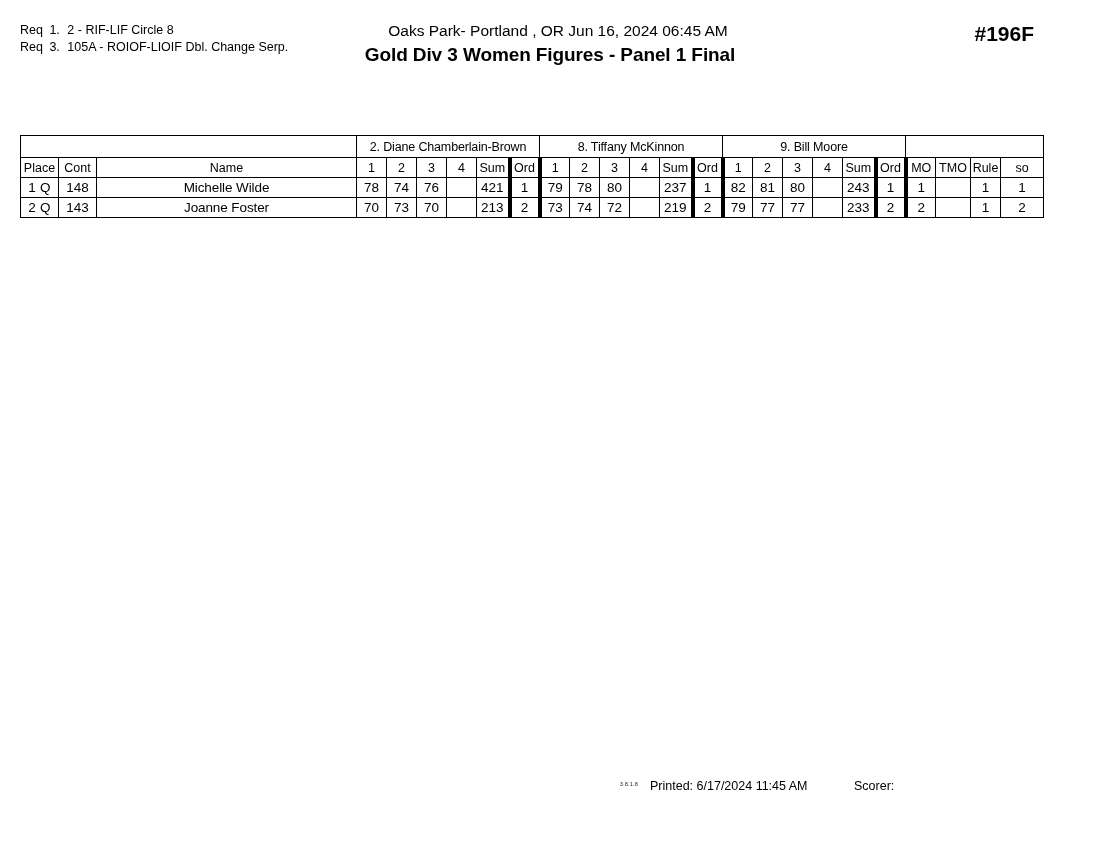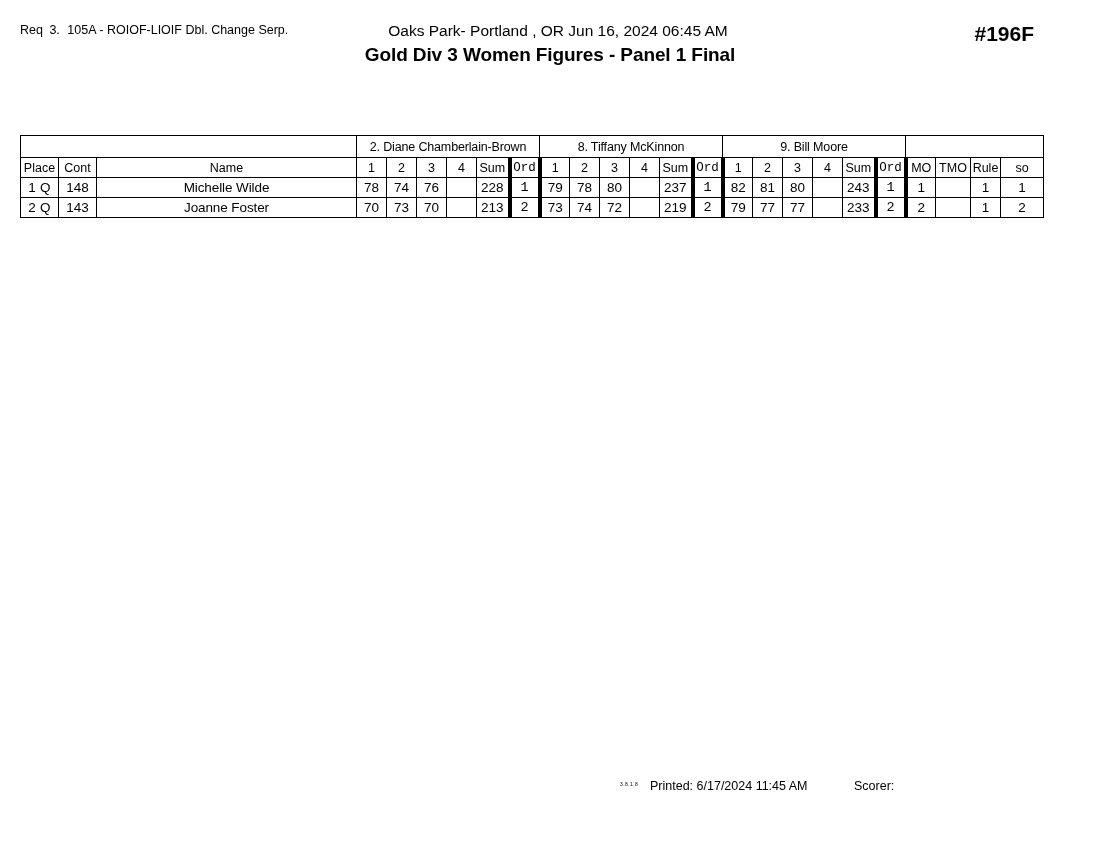--- a/index.html
+++ b/index.html
@@ -120,21 +120,21 @@
   td.h-so    { width: 43px; }
 
   
   tr.data-row td { height: 20px; font-size: 13.5px; }
   td.c-place { font-weight: bold; font-size: 14px; letter-spacing: 0.3px; }
   td.c-cont  { font-weight: bold; font-size: 14px; }
   td.c-name  { text-align: left; padding-left: 6px; font-weight: bold; font-size: 14px; letter-spacing: -0.1px; }
   td.c-ord   { font-weight: bold; font-size: 14px; }
 
   
-  .thick-l { border-left: 4px solid #000 !important; font-family: Liberation Mono, monospace; }
+  .thick-l { border-left: 4px solid #000 !important; }
   .thick-r { border-right: 4px solid #000 !important; }
 
   
   table.score { border: 1px solid #000; }
 
   
   #footer {
     position: absolute;
     left: 0;
     top: 779px;
@@ -158,20 +158,25 @@
     position: absolute;
     left: 854px;
     top: 0px;
     white-space: nowrap;
   }
 </style>
 </head>
 <body>
 
 <div id="reqs">
+  <div class="req-line">
+    <span class="req-lbl">Req</span>
+    <span class="req-num">1.</span>
+    <span class="req-txt">2 - RIF-LIF Circle 8</span>
+  </div>
   <div class="req-line">
     <span class="req-lbl">Req</span>
     <span class="req-num">3.</span>
     <span class="req-txt">105A - ROIOF-LIOIF Dbl. Change Serp.</span>
   </div>
 </div>
 
 <div id="titleblock">
   <div id="event-venue">Oaks Park- Portland , OR  Jun 16, 2024  06:45 AM</div>
   <div id="division-title">Gold Div 3 Women Figures - Panel 1 Final</div>
@@ -230,21 +235,21 @@
 
       <tr class="data-row">
         <td class="c-place">1 Q</td>
         <td class="c-cont">148</td>
         <td class="c-name">Michelle Wilde</td>
 
         <td>78</td>
         <td>74</td>
         <td>76</td>
         <td></td>
-        <td>228</td>
+        <td>421</td>
         <td class="c-ord thick-l thick-r">1</td>
 
         <td>79</td>
         <td>78</td>
         <td>80</td>
         <td></td>
         <td>237</td>
         <td class="c-ord thick-l thick-r">1</td>
 
         <td>82</td>

